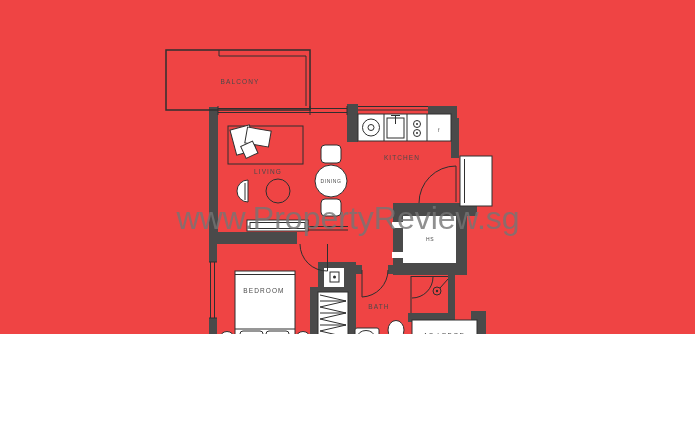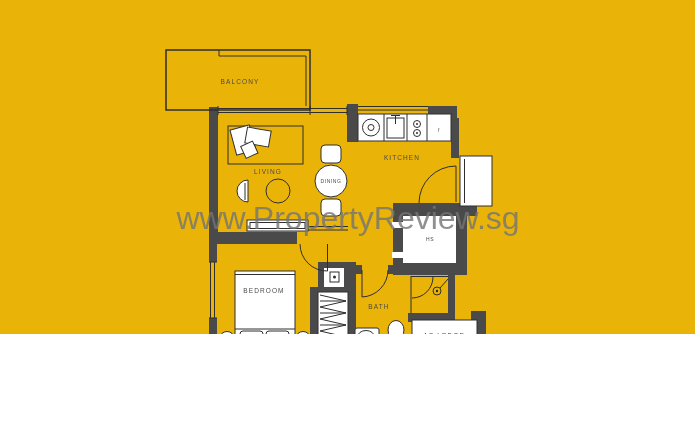--- a/index.html
+++ b/index.html
@@ -1,16 +1,16 @@
 <!DOCTYPE html>
 <html><head>
 <meta charset="utf-8">
 <style>
   html,body{margin:0;padding:0;background:#ffffff;}
-  #stage{position:relative;width:695px;height:334px;background:#eab308;overflow:hidden;
+  #stage{position:relative;width:695px;height:334px;background:#ef4444;overflow:hidden;
          font-family:"Liberation Sans", sans-serif;}
   svg{position:absolute;left:0;top:0;}
   .room-label{fill:#4a4a4a;font-size:6.5px;letter-spacing:1.1px;text-anchor:middle;
               font-family:"Liberation Sans", sans-serif;}
   .tiny-label{fill:#4a4a4a;font-size:5px;letter-spacing:0.6px;text-anchor:middle;
               font-family:"Liberation Sans", sans-serif;}
   .watermark{font-size:32px;text-anchor:middle;opacity:0.8;
              font-family:"Liberation Sans", sans-serif;}
   .wall{fill:#4a4a4a;stroke:none;}
   .ln{stroke:#2f2f2f;stroke-width:1;fill:none;}

